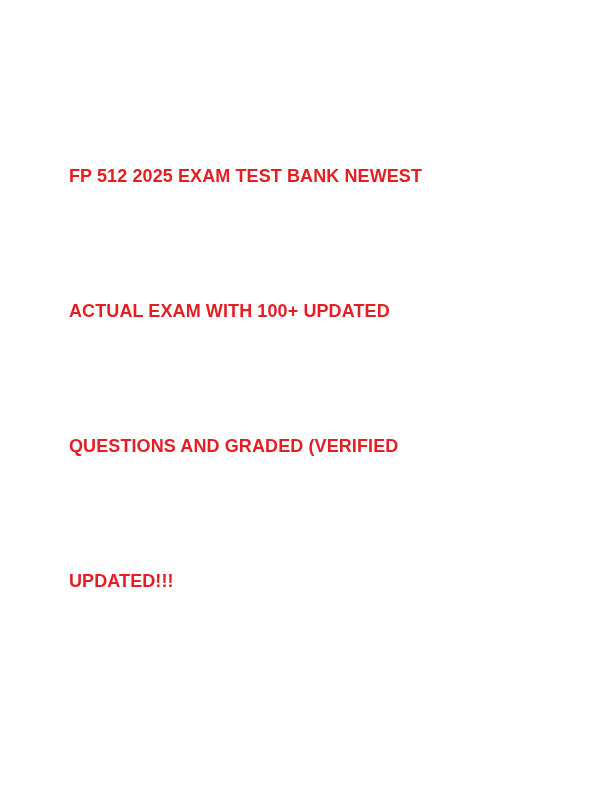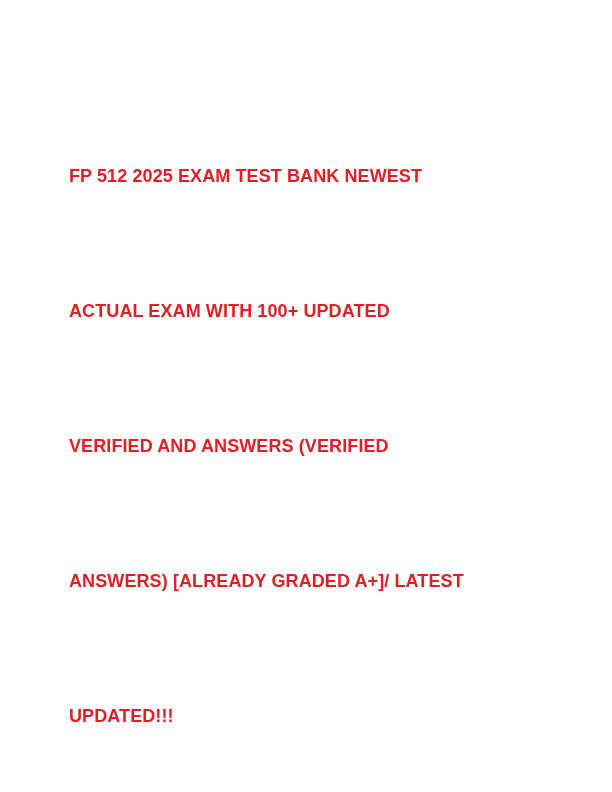--- a/index.html
+++ b/index.html
@@ -40,20 +40,19 @@
 </head>
 <body>
 
 <div class="page">
 
   <div class="content">
 
     <h1 class="doc-title">
       <span class="title-line">FP 512 2025 EXAM TEST BANK NEWEST</span>
       <span class="title-line">ACTUAL EXAM WITH 100+ UPDATED</span>
-      <span class="title-line">VERIFIED AND ANSWERS (VERIFIED</span>
-      <span class="title-line">ANSWERS) [ALREADY GRADED A+]/ LATEST</span>
+      <span class="title-line">QUESTIONS AND GRADED (VERIFIED</span>
       <span class="title-line">UPDATED!!!</span>
     </h1>
 
   </div>
 
 </div>
 
 </body></html>

